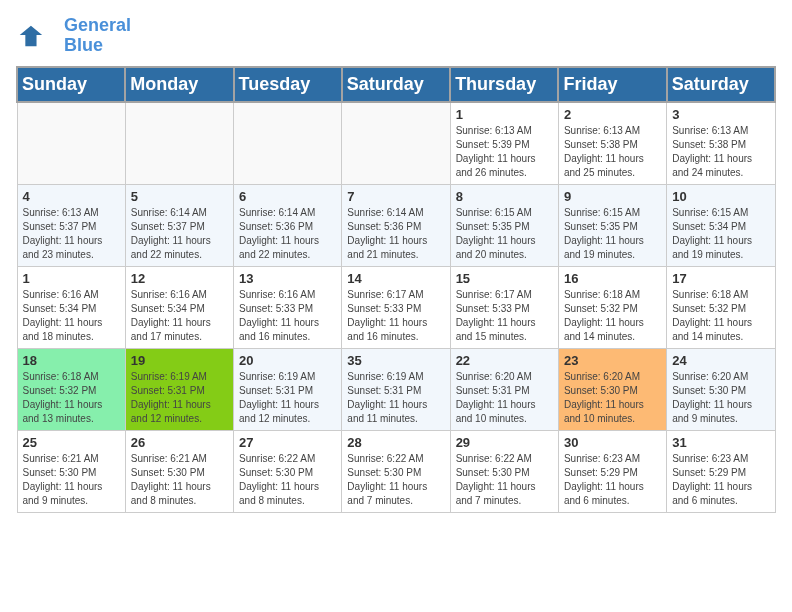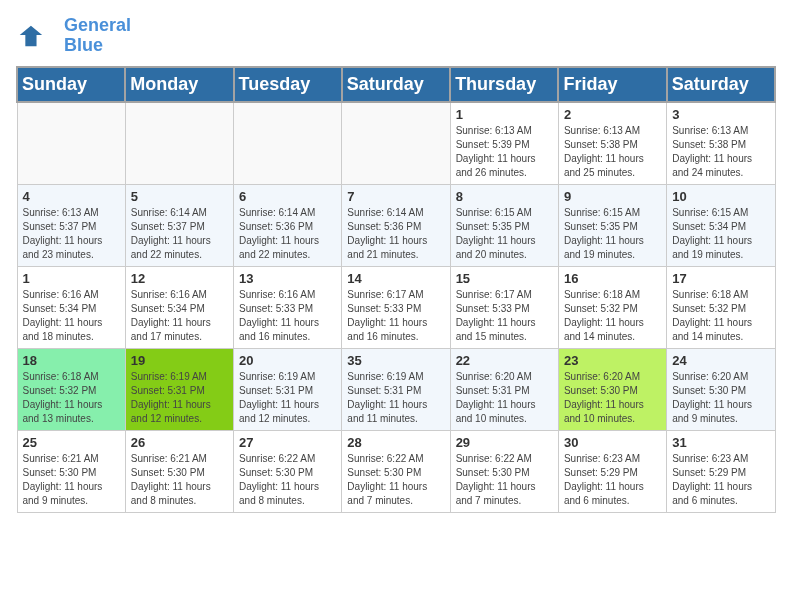--- a/index.html
+++ b/index.html
@@ -278,21 +278,21 @@
 Daylight: 11 hours
 and 11 minutes.</div>
         </td>
         <td style="background: rgb(242, 247, 252);">
           <span class="day-num">22</span>
           <div class="day-info">Sunrise: 6:20 AM
 Sunset: 5:31 PM
 Daylight: 11 hours
 and 10 minutes.</div>
         </td>
-        <td style="background: #bef264;">
+        <td style="background: #fdba74;">
           <span class="day-num">23</span>
           <div class="day-info">Sunrise: 6:20 AM
 Sunset: 5:30 PM
 Daylight: 11 hours
 and 10 minutes.</div>
         </td>
         <td style="background: rgb(242, 247, 252);">
           <span class="day-num">24</span>
           <div class="day-info">Sunrise: 6:20 AM
 Sunset: 5:30 PM

